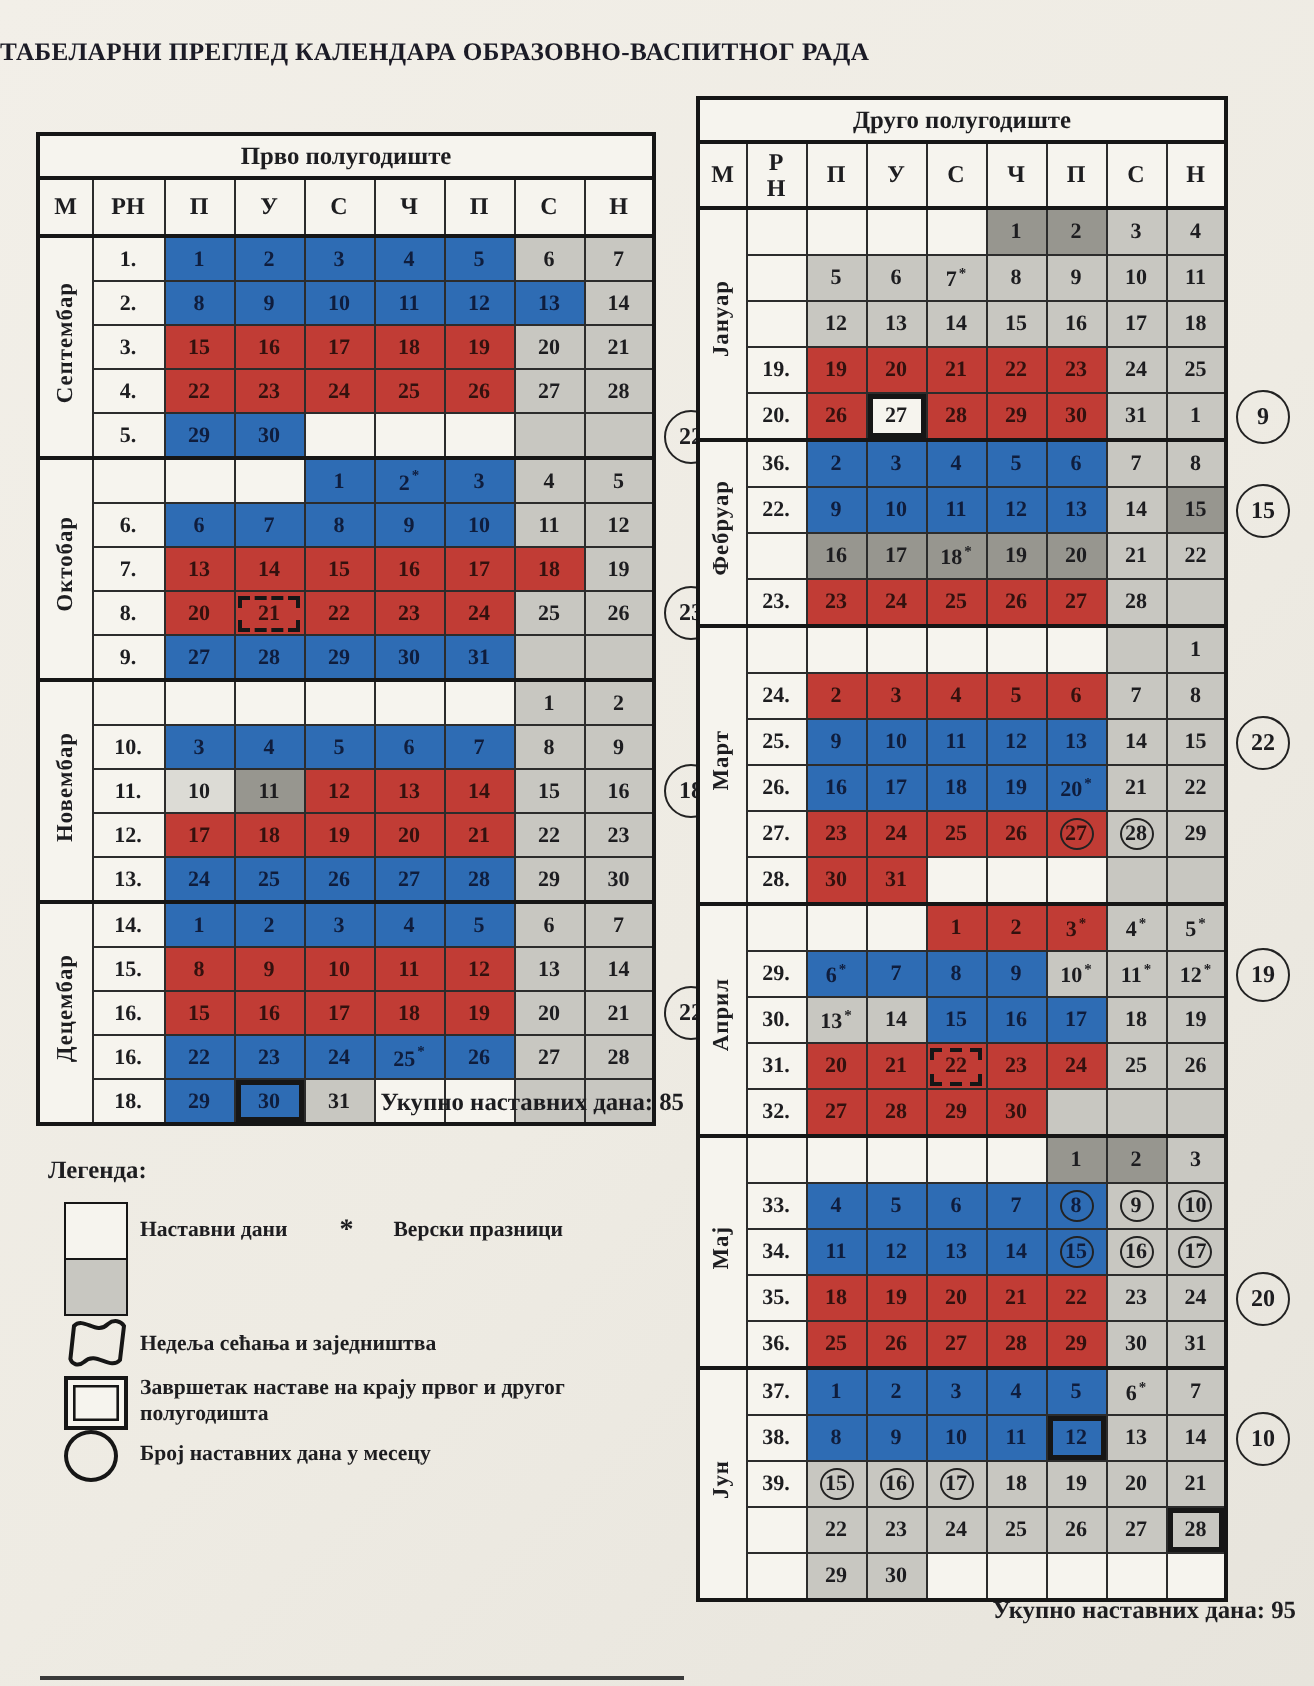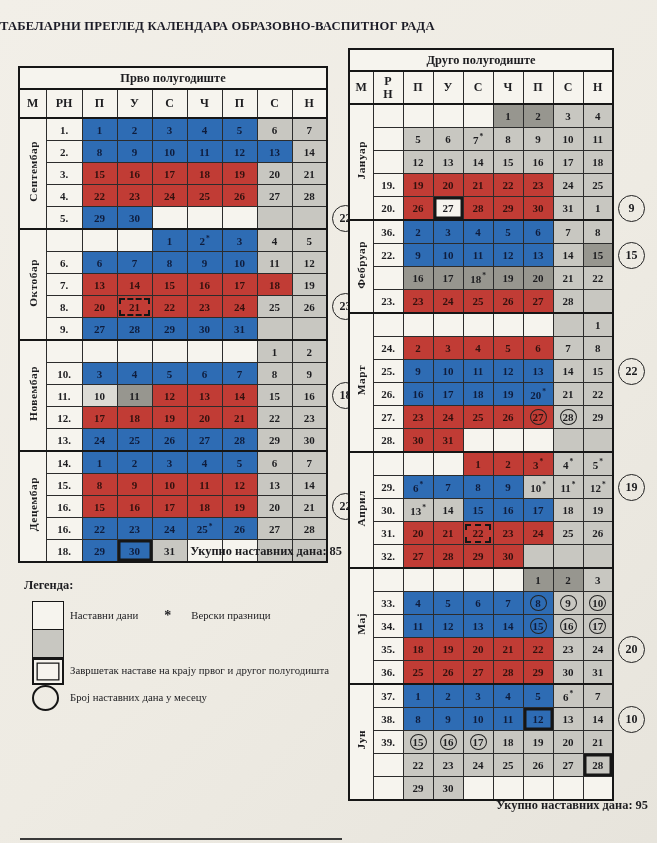--- a/index.html
+++ b/index.html
@@ -45,21 +45,21 @@
   .legend-row{display:flex;align-items:center;min-height:27px;}
   .sw{width:46px;display:flex;justify-content:flex-start;padding-left:8px;box-sizing:border-box;flex:0 0 46px;align-items:center;}
   .sw-box{width:32px;height:29px;border:1.5px solid #161616;box-sizing:border-box;background:transparent;}
   .sw-white{background:var(--gray-white);}
   .sw-dark{background:var(--gray-dark);margin-top:-1.5px;}
   .sw-light{background:var(--gray-light);margin-top:-1.5px;}
   .sw-dashed{border:2.2px dashed #161616;height:24px;}
   .sw-thick{border:3px solid #161616;height:23px;background:var(--gray-white);}
   .sw-double{border:2.6px solid #161616;height:27px;box-shadow:inset 0 0 0 2.5px var(--gray-white),inset 0 0 0 3.8px #161616;background:var(--gray-white);}
   .sw-circle{width:27px;height:26px;border:2px solid #161616;border-radius:50%;box-sizing:border-box;}
-  .legend-label{font-weight:normal;font-size:10.8px;line-height:1.22;max-width:278px;}
+  .legend-label{font-weight:bold;font-size:10.8px;line-height:1.22;max-width:278px;}
   .star-extra{display:flex;align-items:center;margin-left:26px;}
   .star-sym{font-size:14px;font-weight:bold;margin-right:20px;}
   #bottom-rule{position:absolute;left:20px;top:838px;width:322px;height:2px;background:#3a3a3a;}
 </style>
 </head>
 <body>
 
 <div class="title">
   <div>ТАБЕЛАРНИ ПРЕГЛЕД КАЛЕНДАРА ОБРАЗОВНО-ВАСПИТНОГ РАДА</div>
 </div>
@@ -668,20 +668,28 @@
           <span class="legend-label">Верски празници</span>
         </div>
       </div>
       <div class="legend-row">
         <div class="sw">
           <div class="sw-box sw-light"></div>
         </div>
       </div>
       <div class="legend-row">
         <div class="sw">
+          <svg width="34" height="30" viewBox="0 0 34 30">
+            <path d="M5 5 C 10 0, 16 10, 22 4 C 25 1.5, 28.5 2.5, 30 5 L 28 22 C 23 27.5, 16 17, 10 23 C 7 25.5, 4 24, 3.2 21.5 Z" fill="none" stroke="#161616" stroke-width="2"></path>
+          </svg>
+        </div>
+        <div class="legend-label">Недеља сећања и заједништва</div>
+      </div>
+      <div class="legend-row">
+        <div class="sw">
           <div class="sw-box sw-double"></div>
         </div>
         <div class="legend-label">Завршетак наставе на крају првог и другог полугодишта</div>
       </div>
       <div class="legend-row">
         <div class="sw">
           <div class="sw-circle"></div>
         </div>
         <div class="legend-label">Број наставних дана у месецу</div>
       </div>

